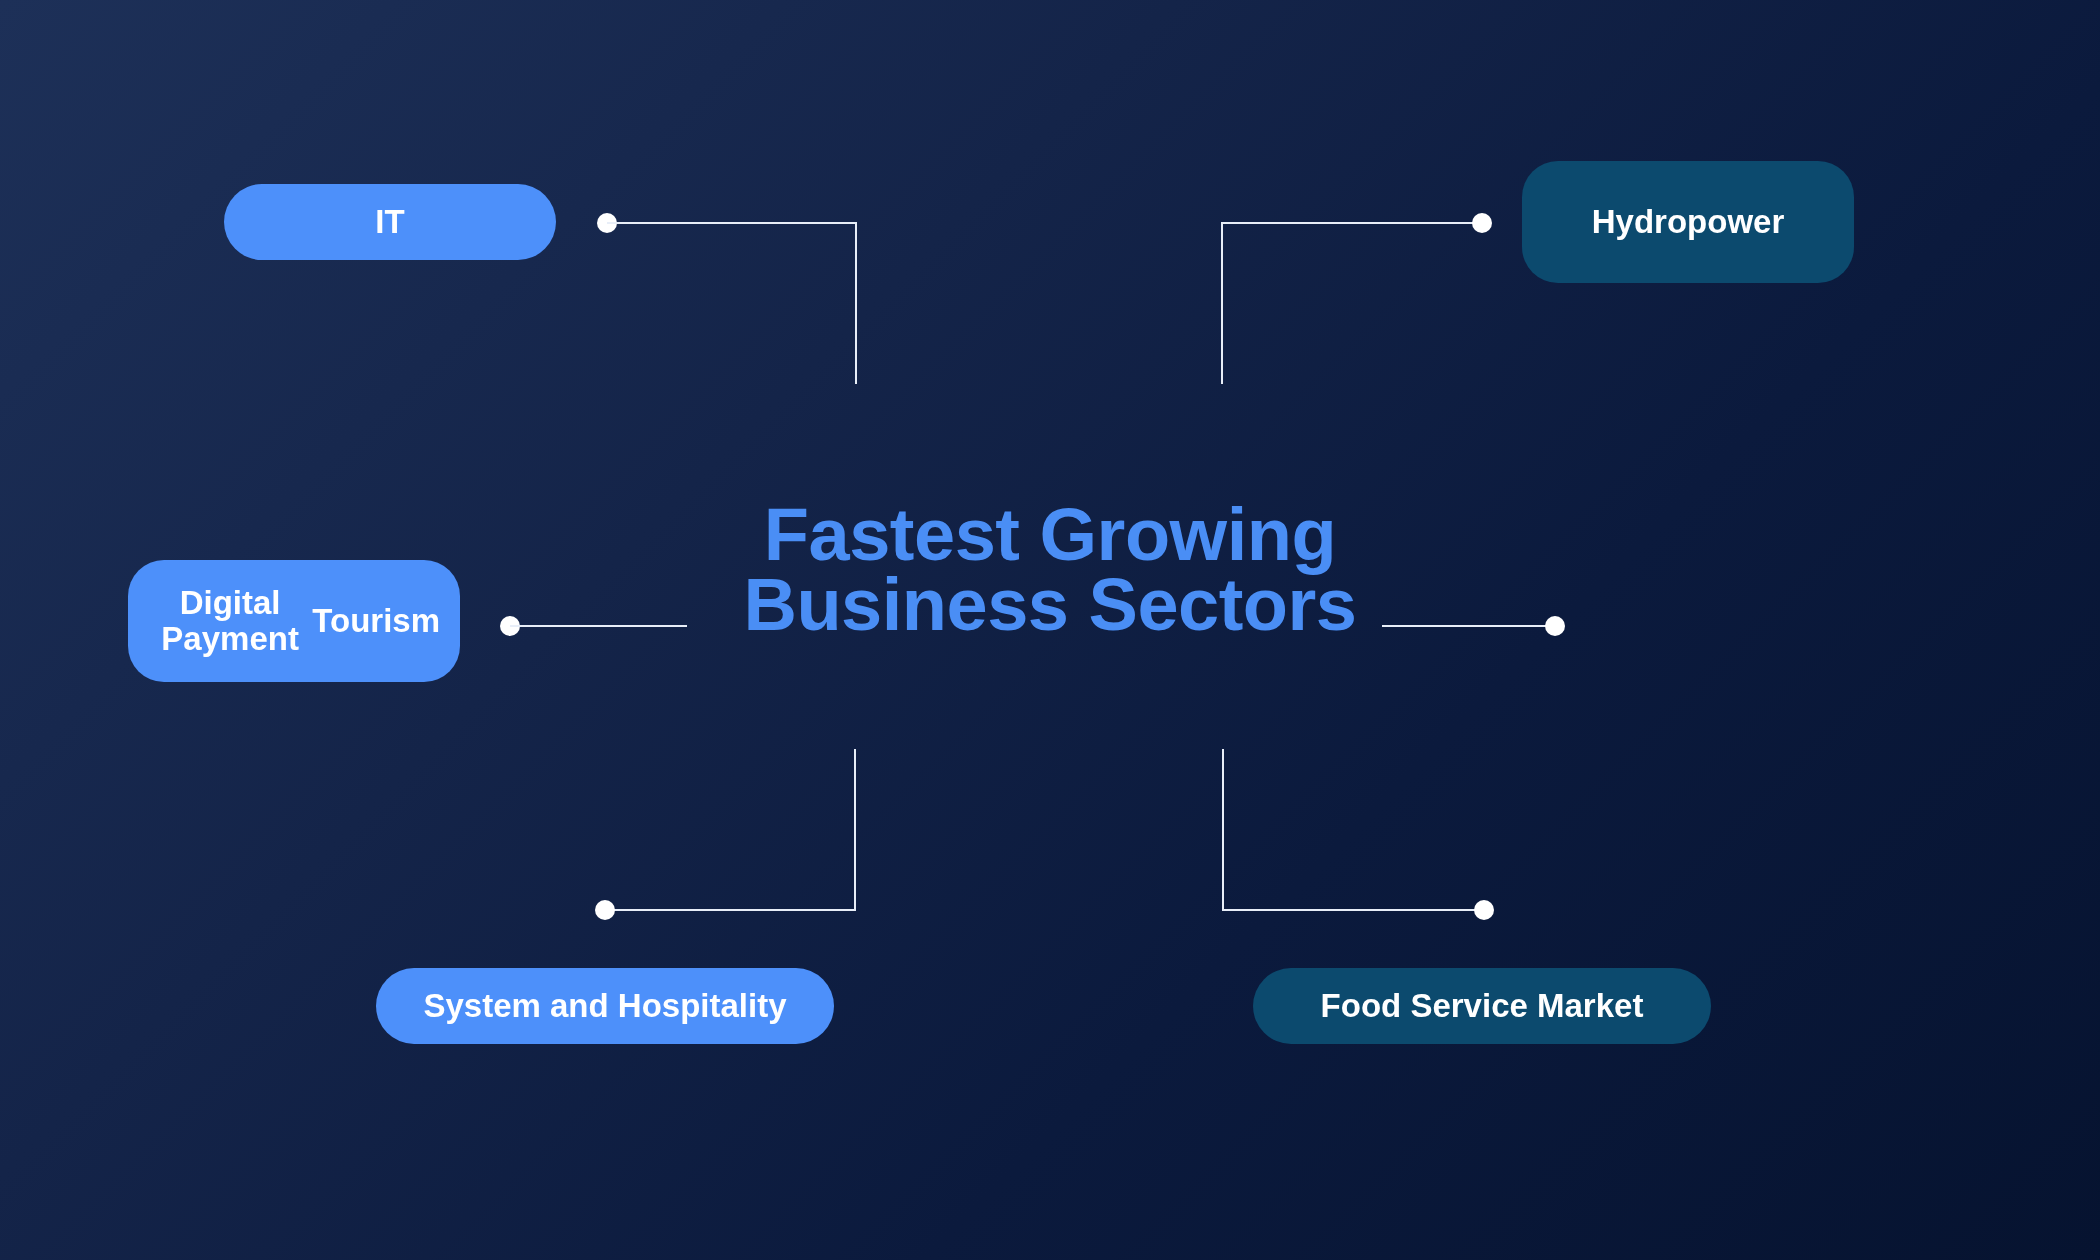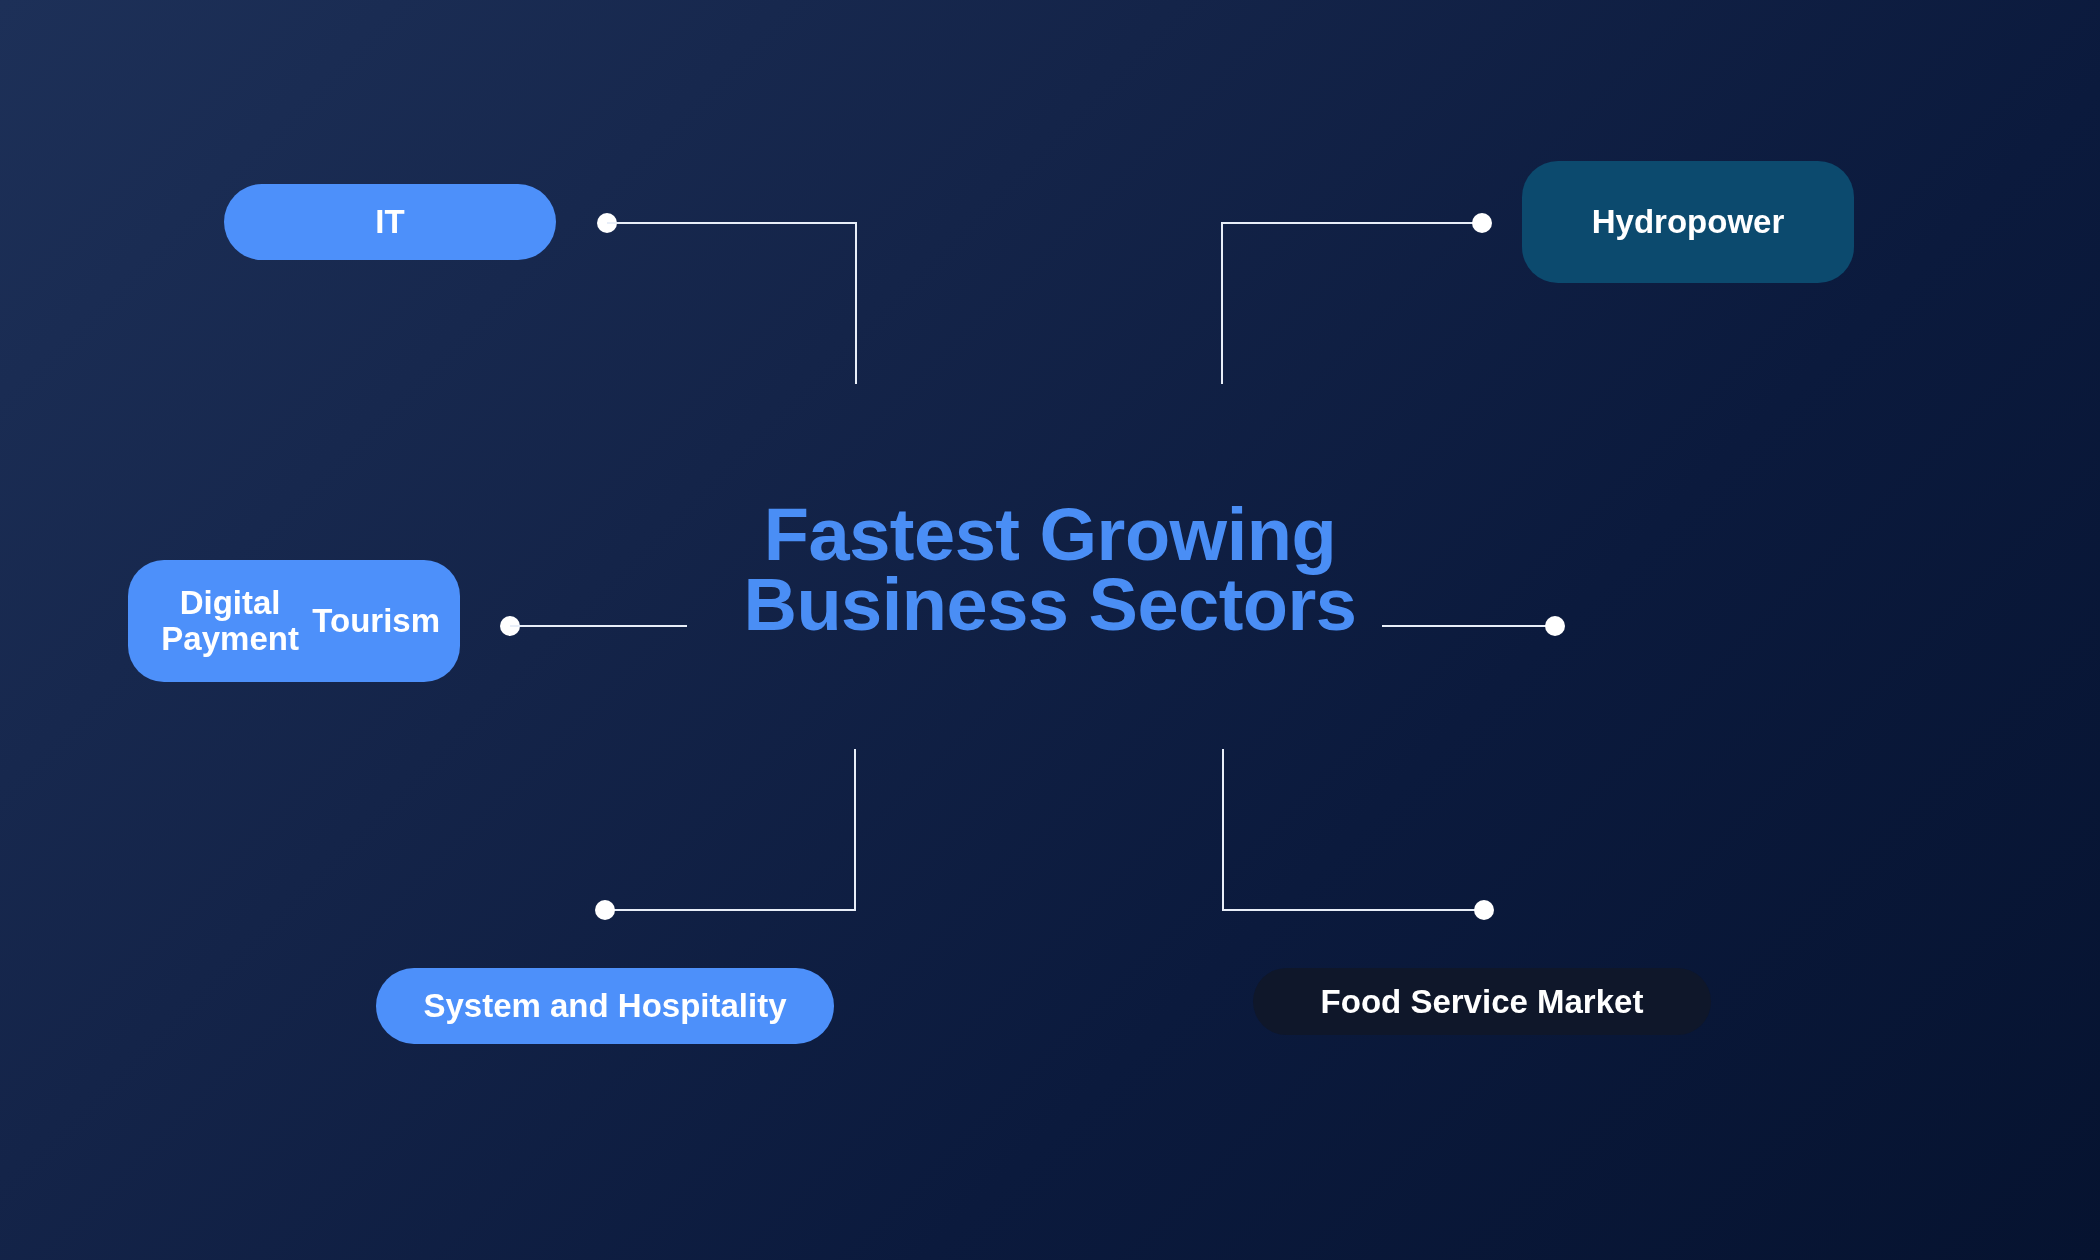--- a/index.html
+++ b/index.html
@@ -61,17 +61,17 @@
   <div class="vl" style="left:854px; top:749px; height:162px;"></div>
   <div class="hl" style="left:605px; top:909px; width:251px;"></div>
   <div class="dot" style="left:595px; top:900px;"></div>
   <div class="node" style="left:376px; top:968px; width:458px; height:76px; border-radius:38px; background:#4d90fa;">
     <span>System and Hospitality</span>
   </div>
 
   <div class="vl" style="left:1222px; top:749px; height:162px;"></div>
   <div class="hl" style="left:1222px; top:909px; width:262px;"></div>
   <div class="dot" style="left:1474px; top:900px;"></div>
-  <div class="node" style="left:1253px; top:968px; width:458px; height:67px; border-radius:38px; background:#0f172a;">
+  <div class="node" style="left:1253px; top:968px; width:458px; height:76px; border-radius:38px; background:#0c4a6e;">
     <span>Food Service Market</span>
   </div>
 
 </div>
 
 </body></html>

